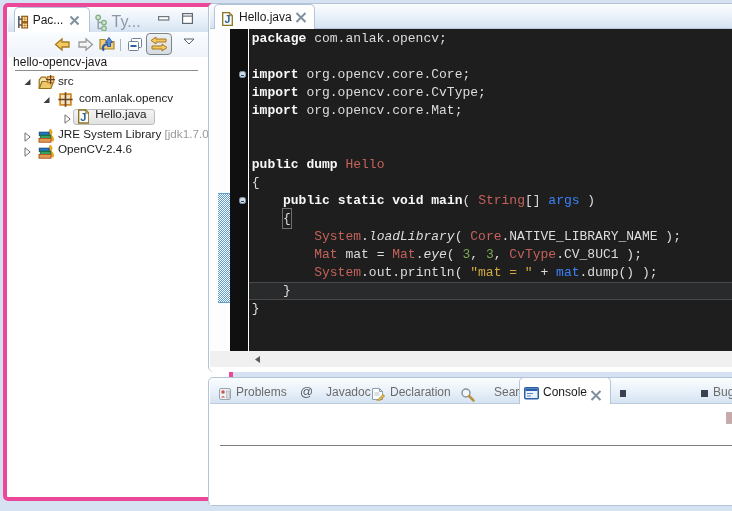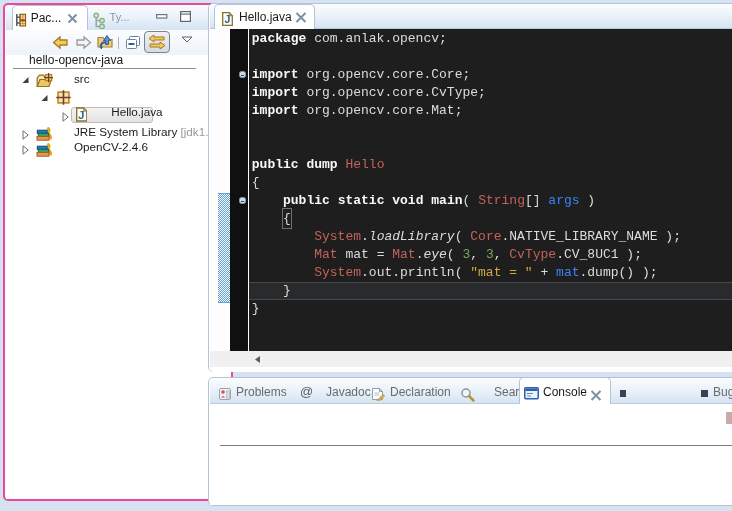--- a/index.html
+++ b/index.html
@@ -3,33 +3,33 @@
 <meta charset="utf-8">
 <style>
 * { margin:0; padding:0; box-sizing:border-box; }
 html,body { width:732px; height:511px; overflow:hidden; }
 body { background:#d6e2f2; font-family:"Liberation Sans", sans-serif; position:relative; }
 #page { position:absolute; left:0; top:0; width:732px; height:511px; }
 .abs { position:absolute; }
 
 
 #leftpane { left:3px; top:3px; width:230px; height:498px; background:#fff;
-  border:2px solid #ec4899; border-radius:5px; }
+  border:4px solid #ec4899; border-radius:5px; }
 #edpane { left:208px; top:3px; width:530px; height:369px; background:#fff;
   border:1px solid #b4c4d8; border-radius:5px 0 0 5px; }
 #botpane { left:208px; top:377px; width:530px; height:129px; background:#fff;
   border:1px solid #b4c4d8; border-radius:5px 0 0 5px; }
 
 
 .tabrow { position:absolute; left:1px; right:0; top:0; height:25px;
   background:linear-gradient(#fbfdfe 0%,#e8f0f9 55%,#d5e3f2 100%); border-radius:5px 0 0 0; border-bottom:1px solid #b7c7da; }
 .tab { position:absolute; top:0; height:25px; background:#fff; border:1px solid #b4c4d8;
   border-bottom:none; border-radius:5px 5px 0 0; }
 .tablabel { font-size:12px; color:#1a1a1a; }
-.graytab { color:#8a98a8; font-size:11px; }
+.graytab { color:#8a98a8; font-size:16px; }
 
 
 #ltabs { position:absolute; left:1px; right:1px; top:0; height:25px;
   background:linear-gradient(#fbfdfe 0%,#e8f0f9 55%,#d5e3f2 100%); border-radius:5px 5px 0 0; }
 #ltoolbar { position:absolute; left:1px; right:1px; top:25px; height:25px;
   background:linear-gradient(#fbfdfe,#eef3fa); }
 #ltree { position:absolute; left:1px; right:1px; top:50px; bottom:0; background:#fff; overflow:hidden; }
 
 
 #ruler { position:absolute; left:1px; top:25px; width:21px; height:322px; background:#fdfdfd; }
@@ -52,21 +52,21 @@
 .bracebox { outline:1px solid #6f6f6f; padding:1.5px 0.5px 2px 0.5px; margin:0 -0.5px; }
 #hscroll { position:absolute; left:1px; top:347px; right:0; height:16px; background:#f0f0f0; }
 #edbottom { position:absolute; left:1px; top:363px; right:0; height:5px; background:#fff; border-radius:0 0 0 4px; }
 
 
 .fold { position:absolute; width:7px; height:7px; border-radius:2.5px; background:#ccdae5;
   border:1px solid #7e95a8; }
 .fold:after { content:""; position:absolute; left:1px; right:1px; top:2.6px; height:1.2px; background:#2e4356; }
 
 
-.trow { position:absolute; height:18px; font-size:11.7px; color:#1a1a1a; white-space:nowrap;margin-left:18px; }
+.trow { position:absolute; height:18px; font-size:11.7px; color:#1a1a1a; white-space:nowrap; }
 .gray { color:#9a9a9a; }
 
 
 #btabs { position:absolute; left:1px; right:0; top:0; height:26px;
   background:linear-gradient(#fbfdfe 0%,#e8f0f9 55%,#d5e3f2 100%); border-radius:5px 0 0 0; border-bottom:1px solid #bccbdd; }
 .btab { position:absolute; top:7px; height:22px; font-size:12px; color:#6b6b6b; white-space:nowrap; }
 #consoletab { position:absolute; left:309px; top:-1px; width:92px; height:28px; background:#fff;
   border:1px solid #b4c4d8; border-bottom:none; border-radius:5px 5px 0 0; }
 #bcontent { position:absolute; left:1px; right:0; top:26px; bottom:0; background:#fff; overflow:hidden; }
 #ctitle { position:absolute; left:10.5px; top:22.7px; font-size:11.8px; color:#111; white-space:nowrap; }
@@ -170,20 +170,21 @@
       <span class="trow" style="left:50px; top:16.5px;">src</span>
 
       <svg class="abs" style="left:35px; top:40px;" width="7" height="7" viewBox="0 0 7 7">
         <polygon points="6.5,0 6.5,6 0.5,6" fill="#3f3f3f"></polygon>
       </svg>
       <svg class="abs" style="left:50px; top:34.5px;" width="15" height="15" viewBox="0 0 15 15">
         <rect x="2.4" y="2.4" width="10.2" height="10.2" fill="#f2e3bc"></rect>
         <rect x="2.1" y="2.1" width="10.8" height="10.8" fill="none" stroke="#cf8722" stroke-width="1.7"></rect>
         <path d="M7.5,0.3 V14.7 M0.3,7.5 H14.7" stroke="#6b4226" stroke-width="1.6"></path>
       </svg>
+      <span class="trow" style="left:71px; top:33.5px;">com.anlak.opencv</span>
 
       <div class="abs" style="left:64.5px; top:52.4px; width:82px; height:15.5px; background:linear-gradient(#f4f4f4,#e2e2e2); border:1px solid #bcbcbc; border-radius:3px;"></div>
       <svg class="abs" style="left:55.8px; top:57.3px;" width="7" height="10" viewBox="0 0 7 10">
         <polygon points="1,0.8 6.2,5 1,9.2" fill="#fff" stroke="#6e6e6e"></polygon>
       </svg>
       <svg class="abs" style="left:69.5px; top:52.3px;" width="11.5" height="15" viewBox="0 0 12 15">
         <path d="M0.7,0.7 h7.3 l3.3,3.3 v10.3 h-10.6 Z" fill="#fdfdfd" stroke="#8a7420" stroke-width="1.4"></path>
         <path d="M8,0.7 l3.3,3.3 h-3.3 Z" fill="#dfc06a" stroke="#8a7420" stroke-width="0.8"></path>
         <text x="5.6" y="12.3" font-size="11.5" font-family="Liberation Sans" font-weight="bold" fill="#2e6395" text-anchor="middle">J</text>
       </svg>

